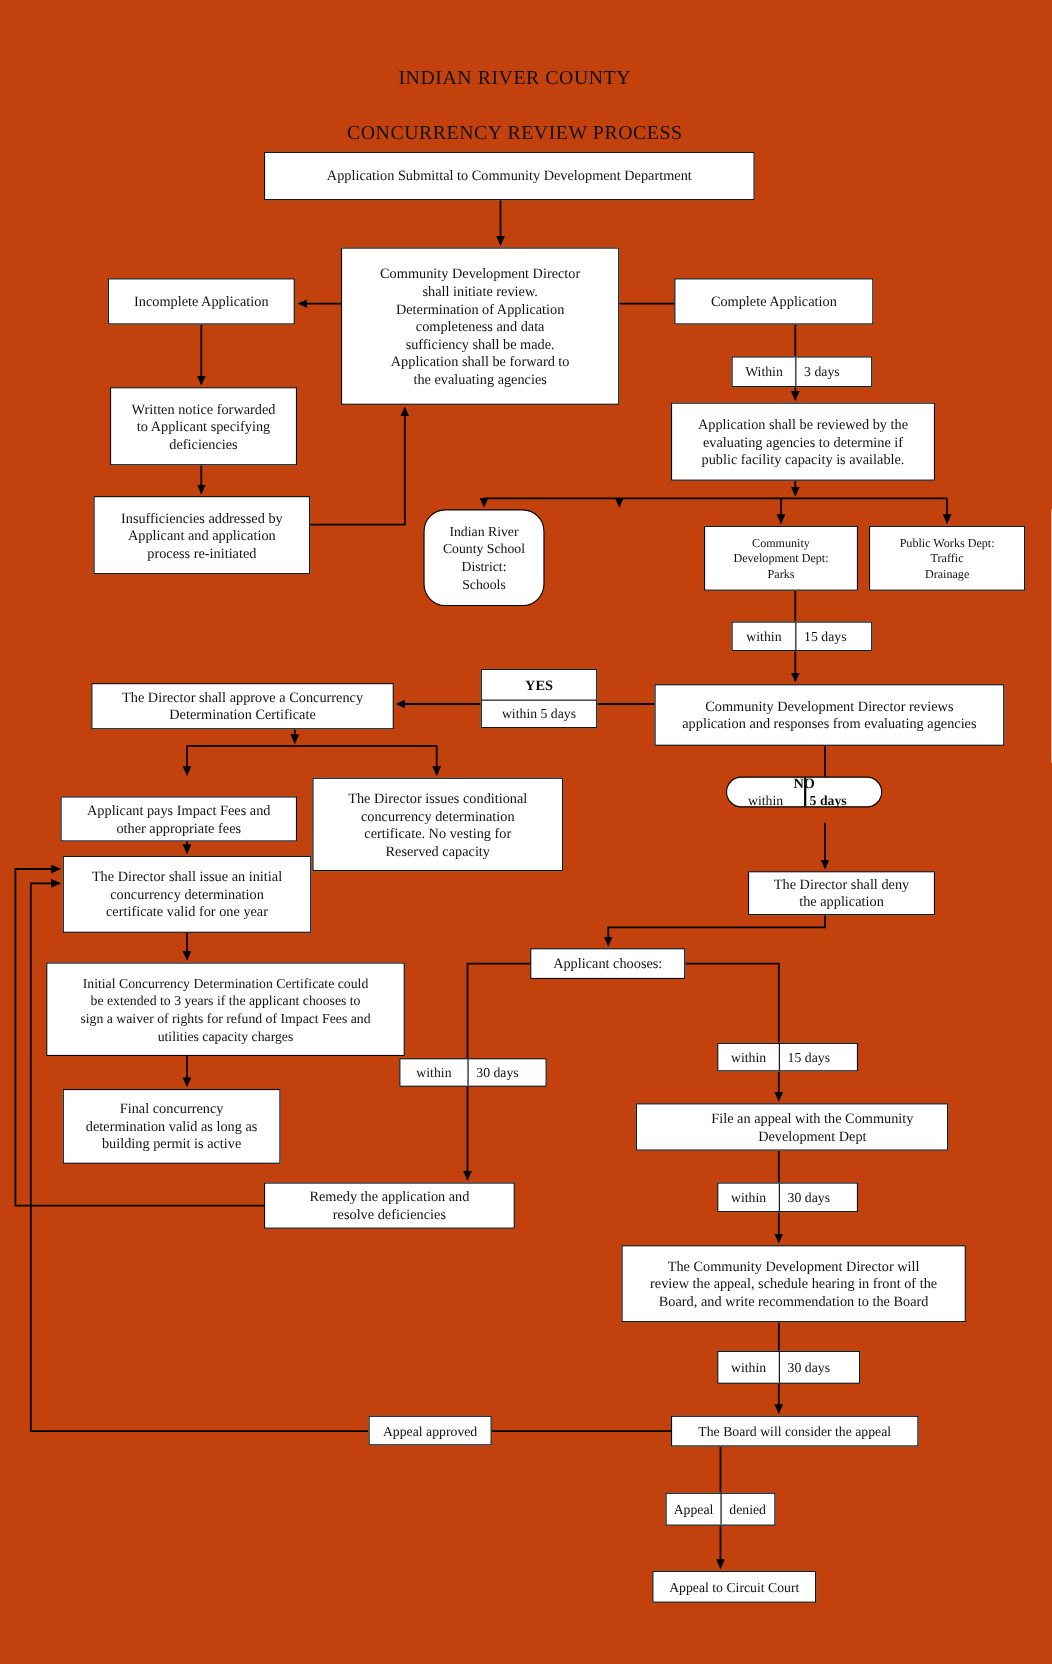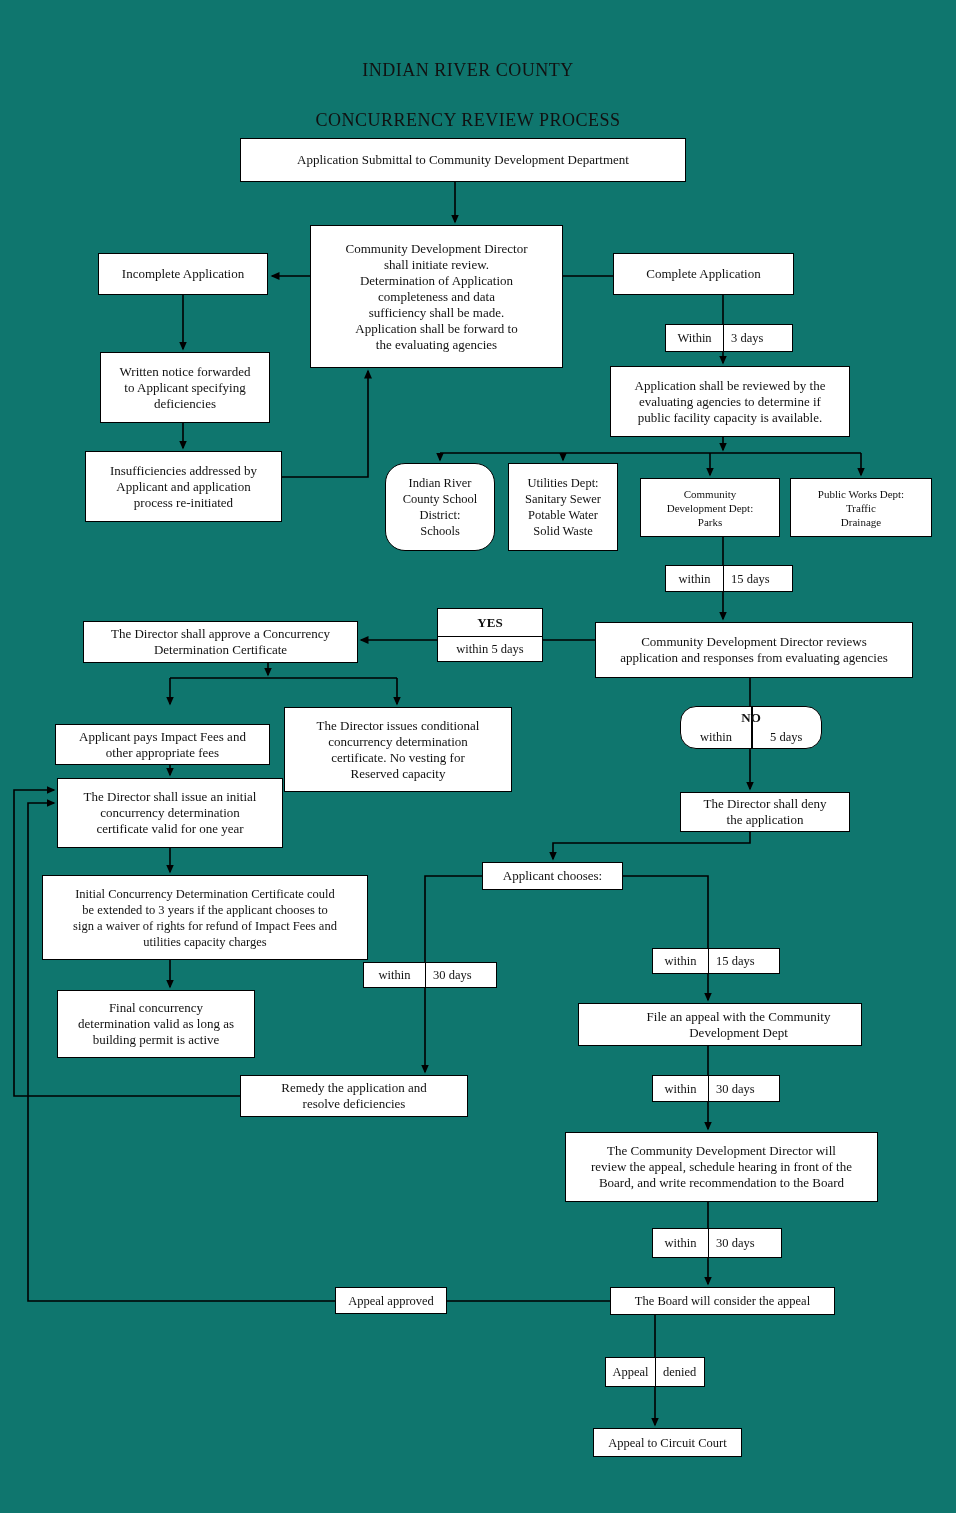--- a/index.html
+++ b/index.html
@@ -1,19 +1,19 @@
 <!DOCTYPE html>
 <html><head>
 <meta charset="utf-8">
 <style>
   html,body{margin:0;padding:0;background:#ffffff;}
   #canvas{
     position:relative;
     width:956px;height:1513px;
-    background:#0f766e;
+    background:#c2410c;
     font-family:"Liberation Serif","DejaVu Serif",serif;
     color:#111;
   }
   #wires{position:absolute;left:0;top:0;width:956px;height:1513px;}
   .title{
     position:absolute;left:168px;top:58px;width:600px;
     text-align:center;font-size:18px;line-height:25px;
     letter-spacing:.5px;white-space:pre-line;
   }
   .node{
@@ -47,21 +47,21 @@
     border-top:1.5px solid #000;font-size:12.5px;
   }
   
   .nobox{padding:0;white-space:normal;flex-direction:column;align-items:stretch;position:absolute;}
   .nobox .no-word{
     height:19px;display:flex;align-items:flex-end;justify-content:center;
     font-weight:bold;font-size:13px;position:relative;z-index:2;
   }
   .nobox .no-row{display:flex;flex:1;align-items:center;position:relative;z-index:2;font-size:12.5px;}
   .nobox .no-row .wl{width:70px;text-align:center;}
-  .nobox .no-row .wr{flex:1;text-align:left;padding-left:19px;}
+  .nobox .no-row .wr{flex:1;text-align:left;padding-left:5px;font-weight:bold;}
   .nobox .no-divider{
     position:absolute;top:0;bottom:0;width:1.5px;background:#000;z-index:1;
   }
 </style>
 </head>
 <body>
 
 <div id="canvas">
 
   <svg id="wires" viewBox="0 0 956 1513">
@@ -147,24 +147,20 @@
 
   <div class="node" style="left:610px;top:366px;width:240px;height:71px;">Application shall be reviewed by the
 evaluating agencies to determine if
 public facility capacity is available.</div>
 
   <div class="node mid" style="left:385px;top:463px;width:110px;height:88px;border-radius:20px;">Indian River
 County School
 District:
 Schools</div>
 
-  <div class="node mid" style="left:508px;top:463px;width:110px;height:88px;">Utilities Dept:
-Sanitary Sewer
-Potable Water
-Solid Waste</div>
 
   <div class="node small" style="left:640px;top:478px;width:140px;height:59px;">Community
 Development Dept:
 Parks</div>
 
   <div class="node small" style="left:790px;top:478px;width:142px;height:59px;">Public Works Dept:
 Traffic
 Drainage</div>
 
   <div class="node split" style="left:665px;top:565px;width:128px;height:27px;">
@@ -176,21 +172,21 @@
 application and responses from evaluating agencies</div>
 
   <div class="node vsplit" style="left:437px;top:608px;width:106px;height:54px;">
     <div class="cell-t">YES</div>
     <div class="cell-b">within 5 days</div>
   </div>
 
   <div class="node" style="left:83px;top:621px;width:275px;height:42px;">The Director shall approve a Concurrency
 Determination Certificate</div>
 
-  <div class="node nobox" style="left:680px;top:706px;width:142px;height:43px;border-radius:16px;">
+  <div class="node nobox" style="left:660px;top:706px;width:142px;height:28px;border-radius:16px;">
     <div class="no-divider" style="left:70px;"></div>
     <div class="no-word">NO</div>
     <div class="no-row">
       <span class="wl">within</span>
       <span class="wr">5 days</span>
     </div>
   </div>
 
   <div class="node" style="left:55px;top:724px;width:215px;height:41px;">Applicant pays Impact Fees and
 other appropriate fees</div>

